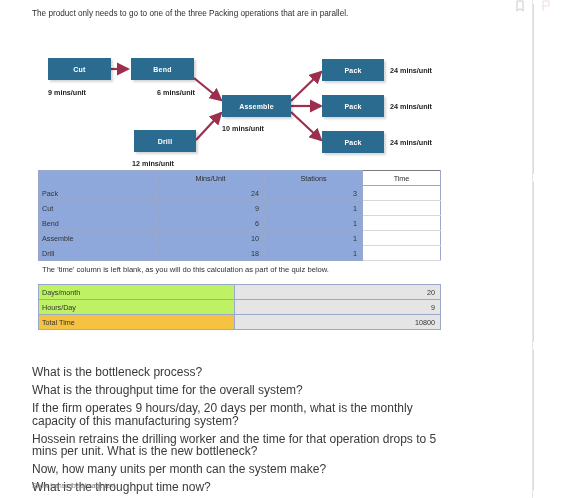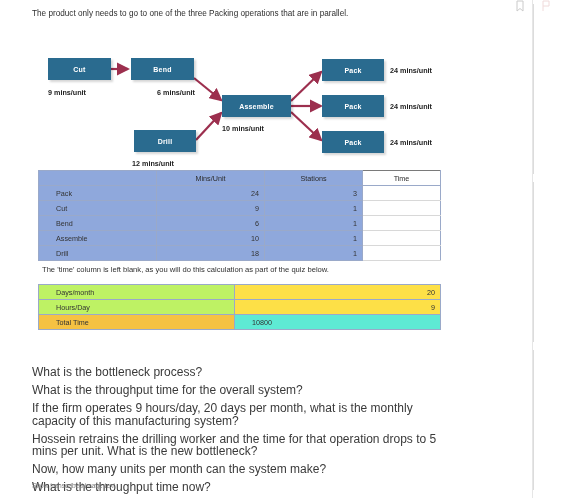--- a/index.html
+++ b/index.html
@@ -97,38 +97,38 @@
   table.grid {
     position: absolute;
     border-collapse: collapse;
     table-layout: fixed;
     font-size: 7.2px;
     color: #333;
   }
   table.grid td, table.grid th {
     border: 0.7px solid #9aa9c9;
     height: 14px;
-    padding: 0 17px;
+    padding: 0 3px;
     font-weight: normal;
     overflow: hidden;
     white-space: nowrap;
   }
   .t1 { left: 38px; top: 170px; width: 402px; }
   .t1 .hdr     { background: #8fa8dc; color: #2b2b2b; text-align: center; }
   .t1 .hdr.blank { background: #8fa8dc; }
   .t1 .hdr.time  { background: #ffffff; border-top-color:#7a7a7a; border-left-color:#9aa9c9;}
   .t1 .rl      { background: #8fa8dc; text-align: left; }
   .t1 .rv      { background: #8fa8dc; text-align: right; padding-right: 5px; }
   .t1 .rt      { background: #ffffff; border-left-color:#9aa9c9; border-bottom-color:#d8d8d8; }
 
   .t2 { left: 38px; top: 284px; width: 402px; }
   .t2 .cl { background: #bef264; text-align: left; }
-  .t2 .cv { background: #fde047; text-align: right; padding-right: 5px; margin-left: 40px; }
+  .t2 .cv { background: #e5e5e5; text-align: right; padding-right: 5px; margin-left: 40px; }
   .t2 .gl { background: #f5c242; text-align: left; }
-  .t2 .gv { background: #5eead4; text-align: left; padding-right: 5px; }
+  .t2 .gv { background: #e5e5e5; text-align: right; padding-right: 5px; }
 
   .note {
     position: absolute;
     left: 42px;
     top: 265px;
     font-size: 7.6px;
     color: #2f2f2f;
     white-space: nowrap;
     text-align: right;
   }

